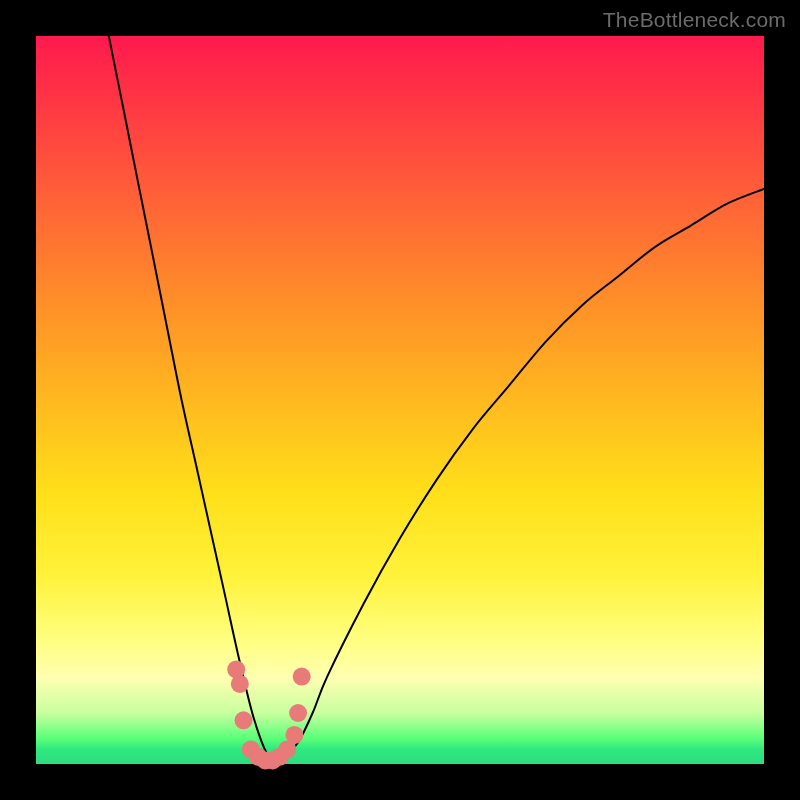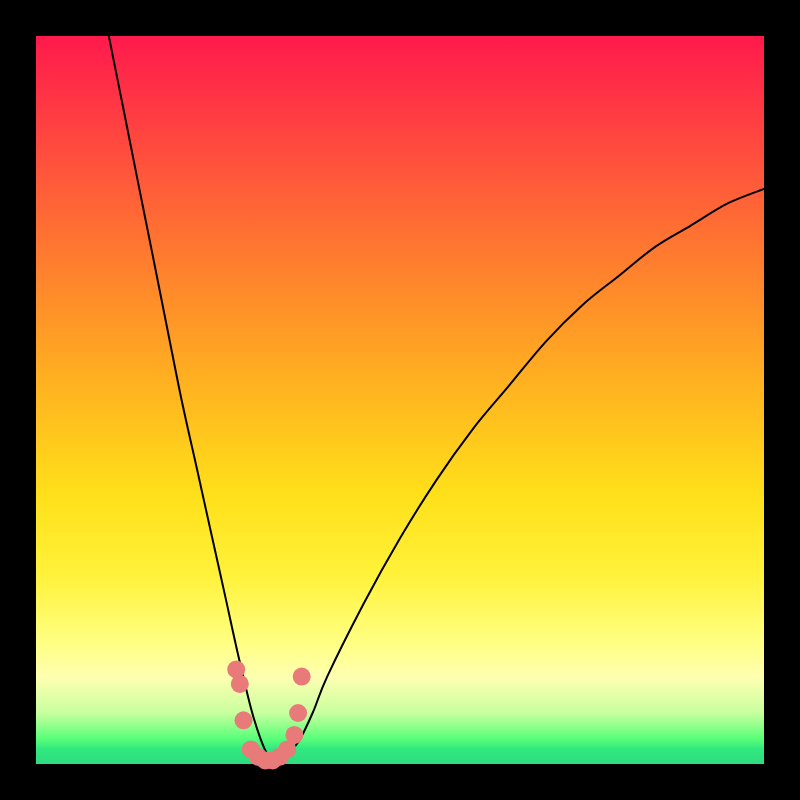--- a/index.html
+++ b/index.html
@@ -84,13 +84,14 @@
           <circle cx="229.3" cy="724.4" r="9" class="dot"></circle>
           <circle cx="236.6" cy="724.4" r="9" class="dot"></circle>
           <circle cx="243.9" cy="720.7" r="9" class="dot"></circle>
           <circle cx="251.2" cy="713.4" r="9" class="dot"></circle>
           <circle cx="258.4" cy="698.9" r="9" class="dot"></circle>
           <circle cx="262.1" cy="677.0" r="9" class="dot"></circle>
           <circle cx="265.7" cy="640.6" r="9" class="dot"></circle>
         </g>
     </svg>
   </div>
+  <div class="watermark">TheBottleneck.com</div>
 </div>
 
 </body></html>

